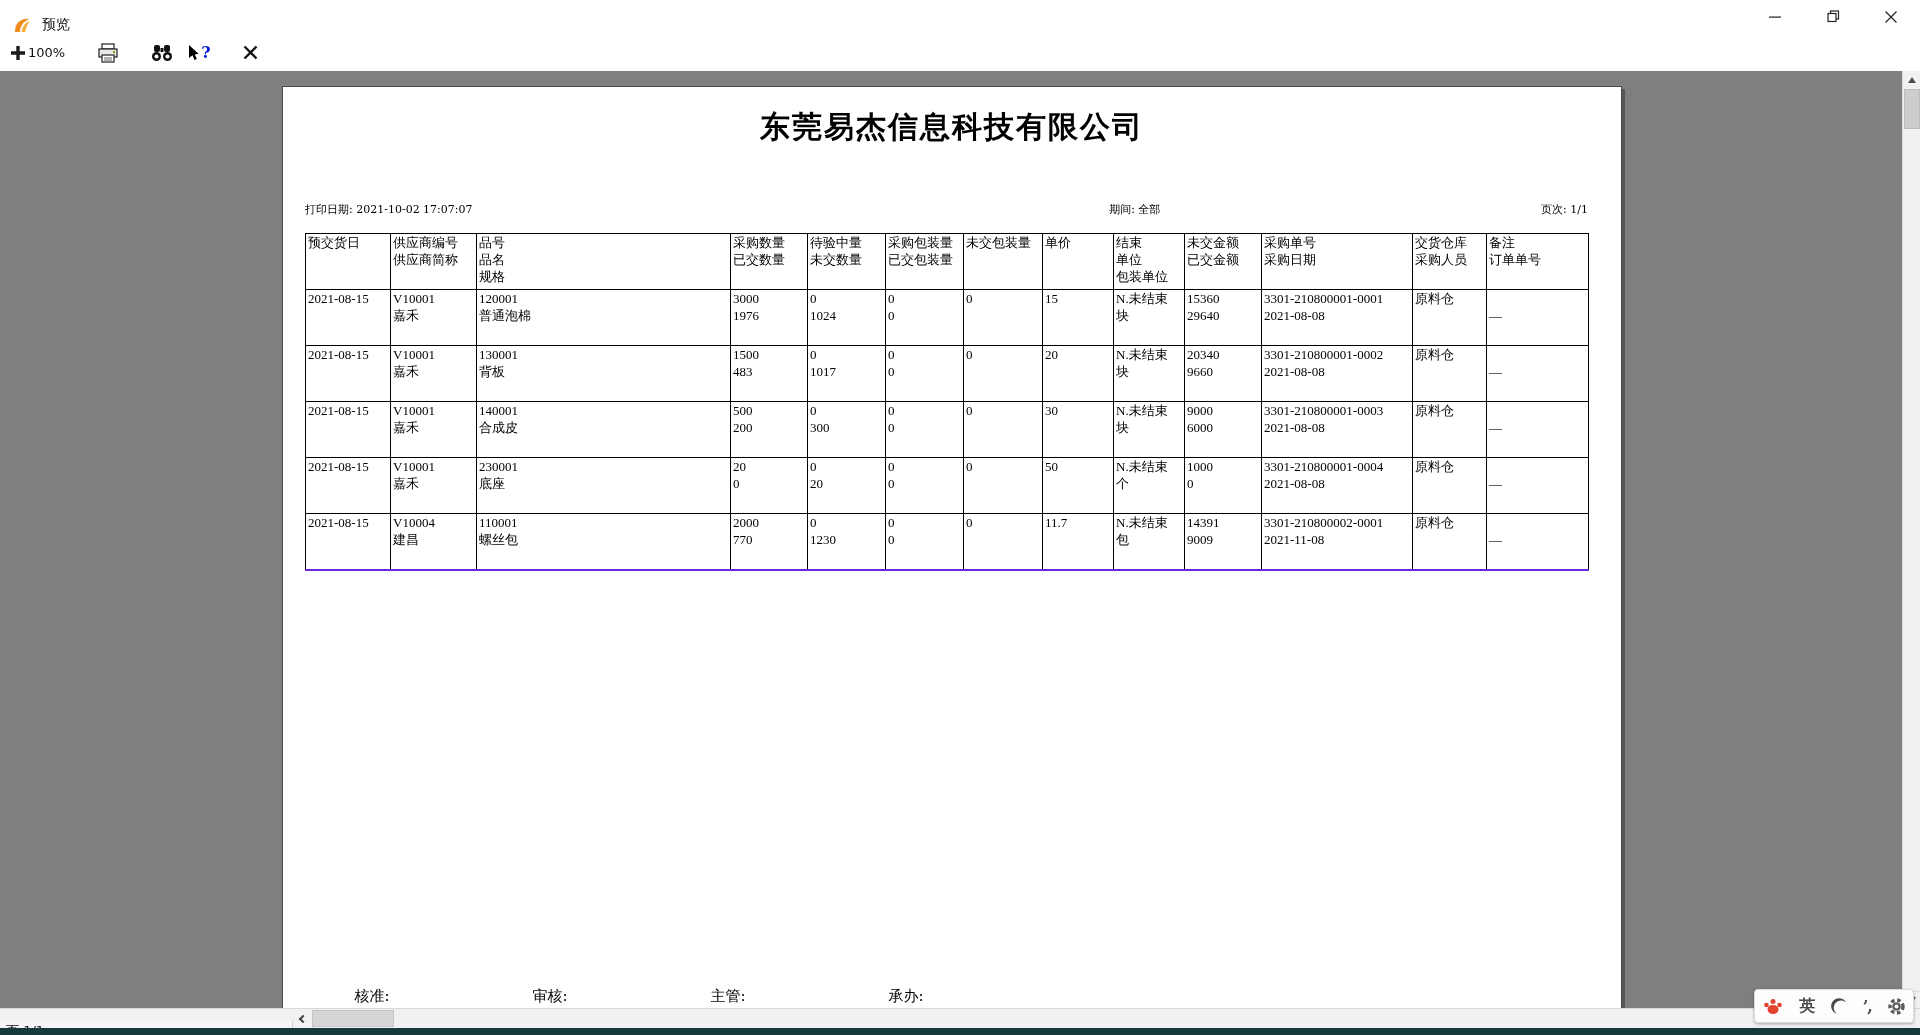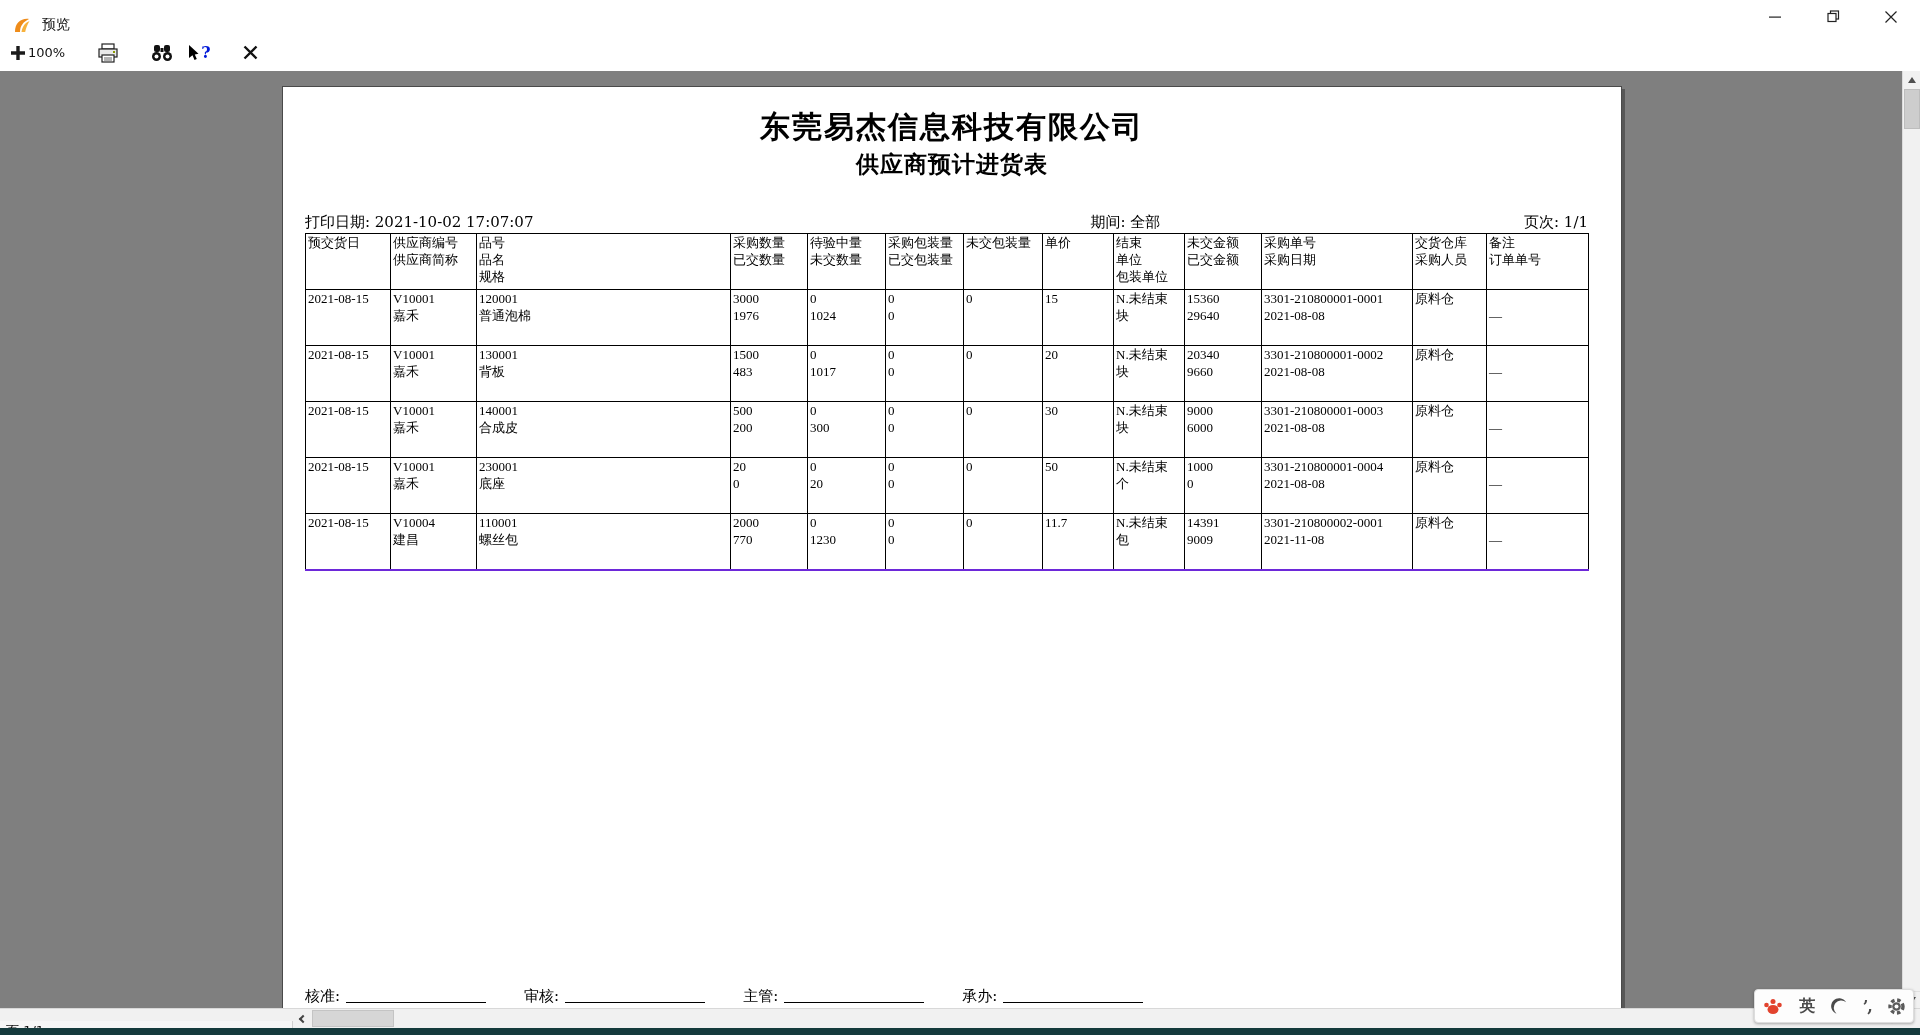--- a/index.html
+++ b/index.html
@@ -27,41 +27,41 @@
   
   .content { position:absolute; top:71px; left:0; right:0; bottom:27px;
     background:#7f7f7f; overflow:hidden; }
   .page { position:absolute; left:282px; top:15px; width:1340px; height:1700px;
     background:#fff; border:1px solid #4a4a4a; box-shadow:3px 3px 0 rgba(40,40,40,.45);
     font-family:"DejaVu Serif", serif; color:#000; }
   .company { position:absolute; top:20px; left:0; width:100%; text-align:center;
     font-size:30px; font-weight:bold; letter-spacing:2px; }
   .subtitle { position:absolute; top:62px; left:0; width:100%; text-align:center;
     font-size:23px; font-weight:bold; letter-spacing:1px; }
-  .info-line { position:absolute; top:126px; left:22px; width:1283px;
-    display:flex; font-size:15px; }
+  .info-line { position:absolute; top:115px; left:22px; width:1283px;
+    display:flex; font-size:11px; }
   .info-left { flex:1; text-align:left; }
   .info-center { flex:1; text-align:right; }
   .info-right { flex:1; text-align:right; }
 
   
   .rpt-table-wrap { position:absolute; top:146px; left:22px; }
   table.rpt { border-collapse:collapse; table-layout:fixed; width:1283px;
     font-size:13px; line-height:17px; }
   table.rpt th, table.rpt td { border:1px solid #000; padding:0 2px;
     vertical-align:top; text-align:left; font-weight:normal;
     white-space:pre-line; overflow:hidden; }
   table.rpt thead tr { height:56px; }
   table.rpt tbody tr { height:56px;margin-left:48px; }
   table.rpt { border-bottom:2px solid #6d28d9;font-family:Liberation Serif, serif; }
 
   
   .signatures { position:absolute; top:900px; left:22px; width:1100px;
     display:flex; gap:38px; font-size:15px; }
-  .sig-group { display:flex; align-items:flex-start; }
+  .sig-group { display:flex; align-items:center;flex-direction:column; }
   .sig-label { margin-right:6px; }
   .sig-line { display:inline-block; width:140px; border-bottom:1px solid #000; height:16px; }
 
   
   .vscroll { position:absolute; right:0; top:71px; width:18px; height:937px;
     background:#f1f1f1; border-left:1px solid #dcdcdc; }
   .v-btn { position:absolute; left:0; width:18px; height:17px; background:#f1f1f1;
     display:flex; align-items:center; justify-content:center; }
   .v-btn.up { top:0; } .v-btn.down { bottom:0; border-top:1px solid #e0e0e0; }
   .tri-up { width:0; height:0; border-left:4px solid transparent; border-right:4px solid transparent;
@@ -165,21 +165,20 @@
   <div class="tb-item">
     <svg width="15" height="15" viewBox="0 0 15 15">
         <path d="M1.5 1.5 L13.5 13.5 M13.5 1.5 L1.5 13.5" stroke="#111" stroke-width="2.4"></path>
       </svg>
   </div>
 </div>
 
 <div class="content">
   <div class="page">
     <div class="company">东莞易杰信息科技有限公司</div>
-    <div class="subtitle">供应商预计进货表</div>
     <div class="info-line">
       <span class="info-left">打印日期: 2021-10-02 17:07:07</span>
       <span class="info-center">期间: 全部</span>
       <span class="info-right">页次: 1/1</span>
     </div>
     <div class="rpt-table-wrap">
       <table class="rpt" id="rpt-table">
         <colgroup>
           <col style="width:85px">
             <col style="width:86px">

